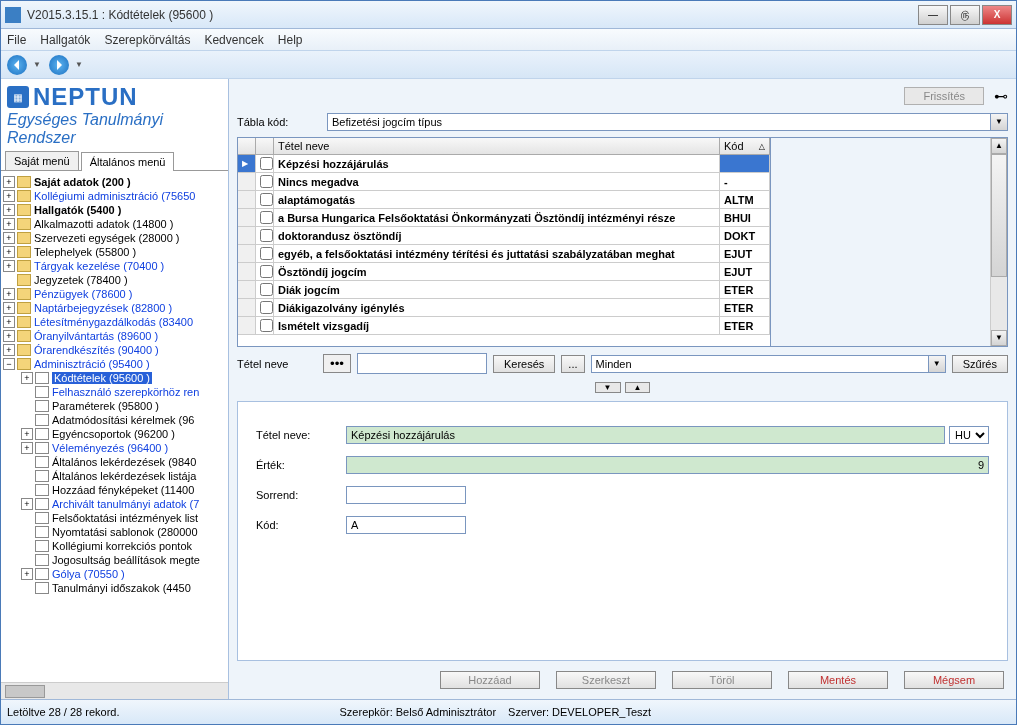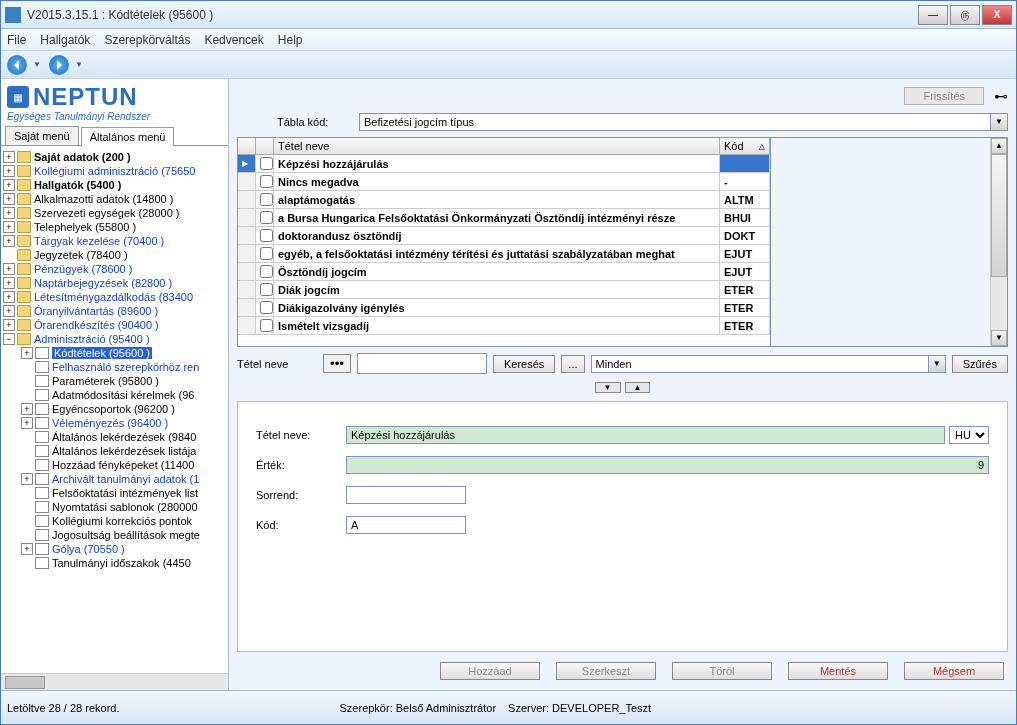--- a/index.html
+++ b/index.html
@@ -18,41 +18,41 @@
 .nav-btn::after { content:''; position:absolute; top:5px; left:6px; border: 5px solid transparent; }
 .nav-back::after { border-right-color:#fff; left:2px; }
 .nav-fwd::after { border-left-color:#fff; left:8px; }
 .nav-drop { width:10px; font-size:8px; color:#555; cursor:pointer; }
 .body { flex:1; display:flex; min-height:0; background:#fff; }
 .left { width:228px; border-right:1px solid #a8c0e0; display:flex; flex-direction:column; background:#fff; }
 .logo-box { padding: 4px 6px; }
 .logo { display:flex; align-items:center; gap:4px; }
 .logo-mark { width:22px; height:22px; background:#2a6fc4; border-radius:3px; display:flex; align-items:center; justify-content:center; color:#fff; font-size:10px; }
 .logo-text { font-size: 24px; font-weight:bold; color:#2a6fc4; letter-spacing:1px; }
-.logo-sub { font-size:10px; color:#2a6fc4; font-style:italic; }
+.logo-sub { font-size:16px; color:#2a6fc4; font-style:italic; }
 .tabstrip-left { display:flex; border-bottom:1px solid #999; padding: 0 4px; font-size:11px; }
 .tab-l { padding:3px 8px; border:1px solid #999; border-bottom:none; background:#f0f0f0; margin-right:2px; cursor:pointer; }
 .tab-l.active { background:#fff; position:relative; top:1px; }
 .tree { flex:1; overflow:auto; padding:4px 2px; font-size:11px; }
 .tree-row { display:flex; align-items:center; white-space:nowrap; padding:1px 0; cursor:pointer; }
 .tree-exp { width:12px; height:12px; border:1px solid #888; font-size:9px; line-height:10px; text-align:center; margin-right:2px; background:#fff; flex-shrink:0; }
 .tree-noexp { width:14px; flex-shrink:0; }
 .tree-icon { width:14px; height:12px; background:#f4d47a; border:1px solid #c0a040; margin-right:3px; flex-shrink:0; }
 .tree-icon.doc { background:#fff; border-color:#888; }
 .tree-label { color:#000; }
 .tree-label.link { color:#1040e0; }
 .tree-row.sel .tree-label { background:#2860d8; color:#fff; padding:0 2px; }
 .tree-child { padding-left:18px; }
 .tree-hscroll { height:17px; background:#e8e8e8; border-top:1px solid #ccc; display:flex; align-items:center; }
 .tree-hscroll .thumb { width:40px; height:13px; background:#c8c8c8; border:1px solid #999; margin-left:4px; }
 .right { flex:1; display:flex; flex-direction:column; background:#eef4fa; padding:6px 8px; min-width:0; }
 .top-actions { display:flex; justify-content:flex-end; align-items:center; gap:10px; padding:2px 0 8px; }
 .refresh-btn { padding:2px 18px; border:1px solid #b0b0b0; background:#e8e8e8; color:#888; font-size:11px; }
 .pin-icon { font-size:14px; cursor:pointer; }
-.field-row { display:flex; align-items:center; gap:2px; margin-bottom:6px;margin-left:40px; }
+.field-row { display:flex; align-items:center; gap:10px; margin-bottom:6px; }
 .field-row label { width:80px; font-size:11px; }
 .combo { flex:1; display:flex; }
 .combo input { flex:1; border:1px solid #7a96bf; padding:2px 4px; font-size:11px; }
 .combo .drop { width:17px; border:1px solid #7a96bf; border-left:none; background:linear-gradient(#f4f4f4,#d4d4d4); text-align:center; font-size:8px; line-height:16px; cursor:pointer; }
 .grid-wrap { border:1px solid #7a96bf; background:#fff; display:flex; height:210px; }
 .grid-main { flex:1; display:flex; flex-direction:column; min-width:0; }
 .grid-head { display:flex; background:linear-gradient(#f8f8f8,#e4e4e4); border-bottom:1px solid #aaa; font-size:11px; }
 .gh { border-right:1px solid #aaa; padding:2px 4px; }
 .gh.sel { width:18px; } .gh.chk { width:18px; } .gh.name { flex:1; } .gh.code { width:50px; display:flex; align-items:center; justify-content:space-between; }
 .grid-body { flex:1; overflow:hidden; }
@@ -85,21 +85,21 @@
 .drow { display:flex; align-items:center; margin-bottom:12px; font-size:11px; }
 .drow label { width:90px; }
 .dval { flex:1; }
 .green-field { background:#cfe8cf; border:1px solid #7a96bf; padding:2px 4px; font-size:11px; }
 .green-field.right { text-align:right; }
 .white-inp { border:1px solid #7a96bf; padding:2px 4px; width:120px; font-size:11px; }
 .lang-sel { border:1px solid #7a96bf; font-size:11px; padding:1px; background:#fff; }
 .bottom-btns { display:flex; justify-content:flex-end; gap:16px; padding:10px 4px 4px; }
 .bottom-btns .std-btn { width:100px; text-align:center; color:#888; }
 .bottom-btns .std-btn.accent { color:#c03030; }
-.statusbar { height:34px; background:linear-gradient(#f0f6fc,#d8e8f8); border-top:1px solid #a0b8d8; display:flex; align-items:center; font-size:11px; padding:0 6px; gap:40px; }
+.statusbar { height:25px; background:linear-gradient(#f0f6fc,#d8e8f8); border-top:1px solid #a0b8d8; display:flex; align-items:center; font-size:11px; padding:0 6px; gap:40px; }
 .status-cell { white-space:nowrap; }
 .status-mid { margin-left: 180px; display:flex; gap:12px; }
 </style>
 </head>
 <body>
 
 <div class="window">
   <div class="titlebar">
     <div class="titlebar-icon"></div>
     <div class="titlebar-text">V2015.3.15.1 : Kódtételek (95600 )</div>
@@ -251,21 +251,21 @@
               <span class="tree-label">Általános lekérdezések listája</span>
             </div>
           <div class="tree-row">
               <div class="tree-noexp"></div>
               <div class="tree-icon doc"></div>
               <span class="tree-label">Hozzáad fényképeket (11400</span>
             </div>
           <div class="tree-row">
               <div class="tree-exp">+</div>
               <div class="tree-icon doc"></div>
-              <span class="tree-label link">Archivált tanulmányi adatok (1</span>
+              <span class="tree-label link">Archivált tanulmányi adatok (7</span>
             </div>
           <div class="tree-row">
               <div class="tree-noexp"></div>
               <div class="tree-icon doc"></div>
               <span class="tree-label">Felsőoktatási intézmények list</span>
             </div>
           <div class="tree-row">
               <div class="tree-noexp"></div>
               <div class="tree-icon doc"></div>
               <span class="tree-label">Nyomtatási sablonok (280000</span>

